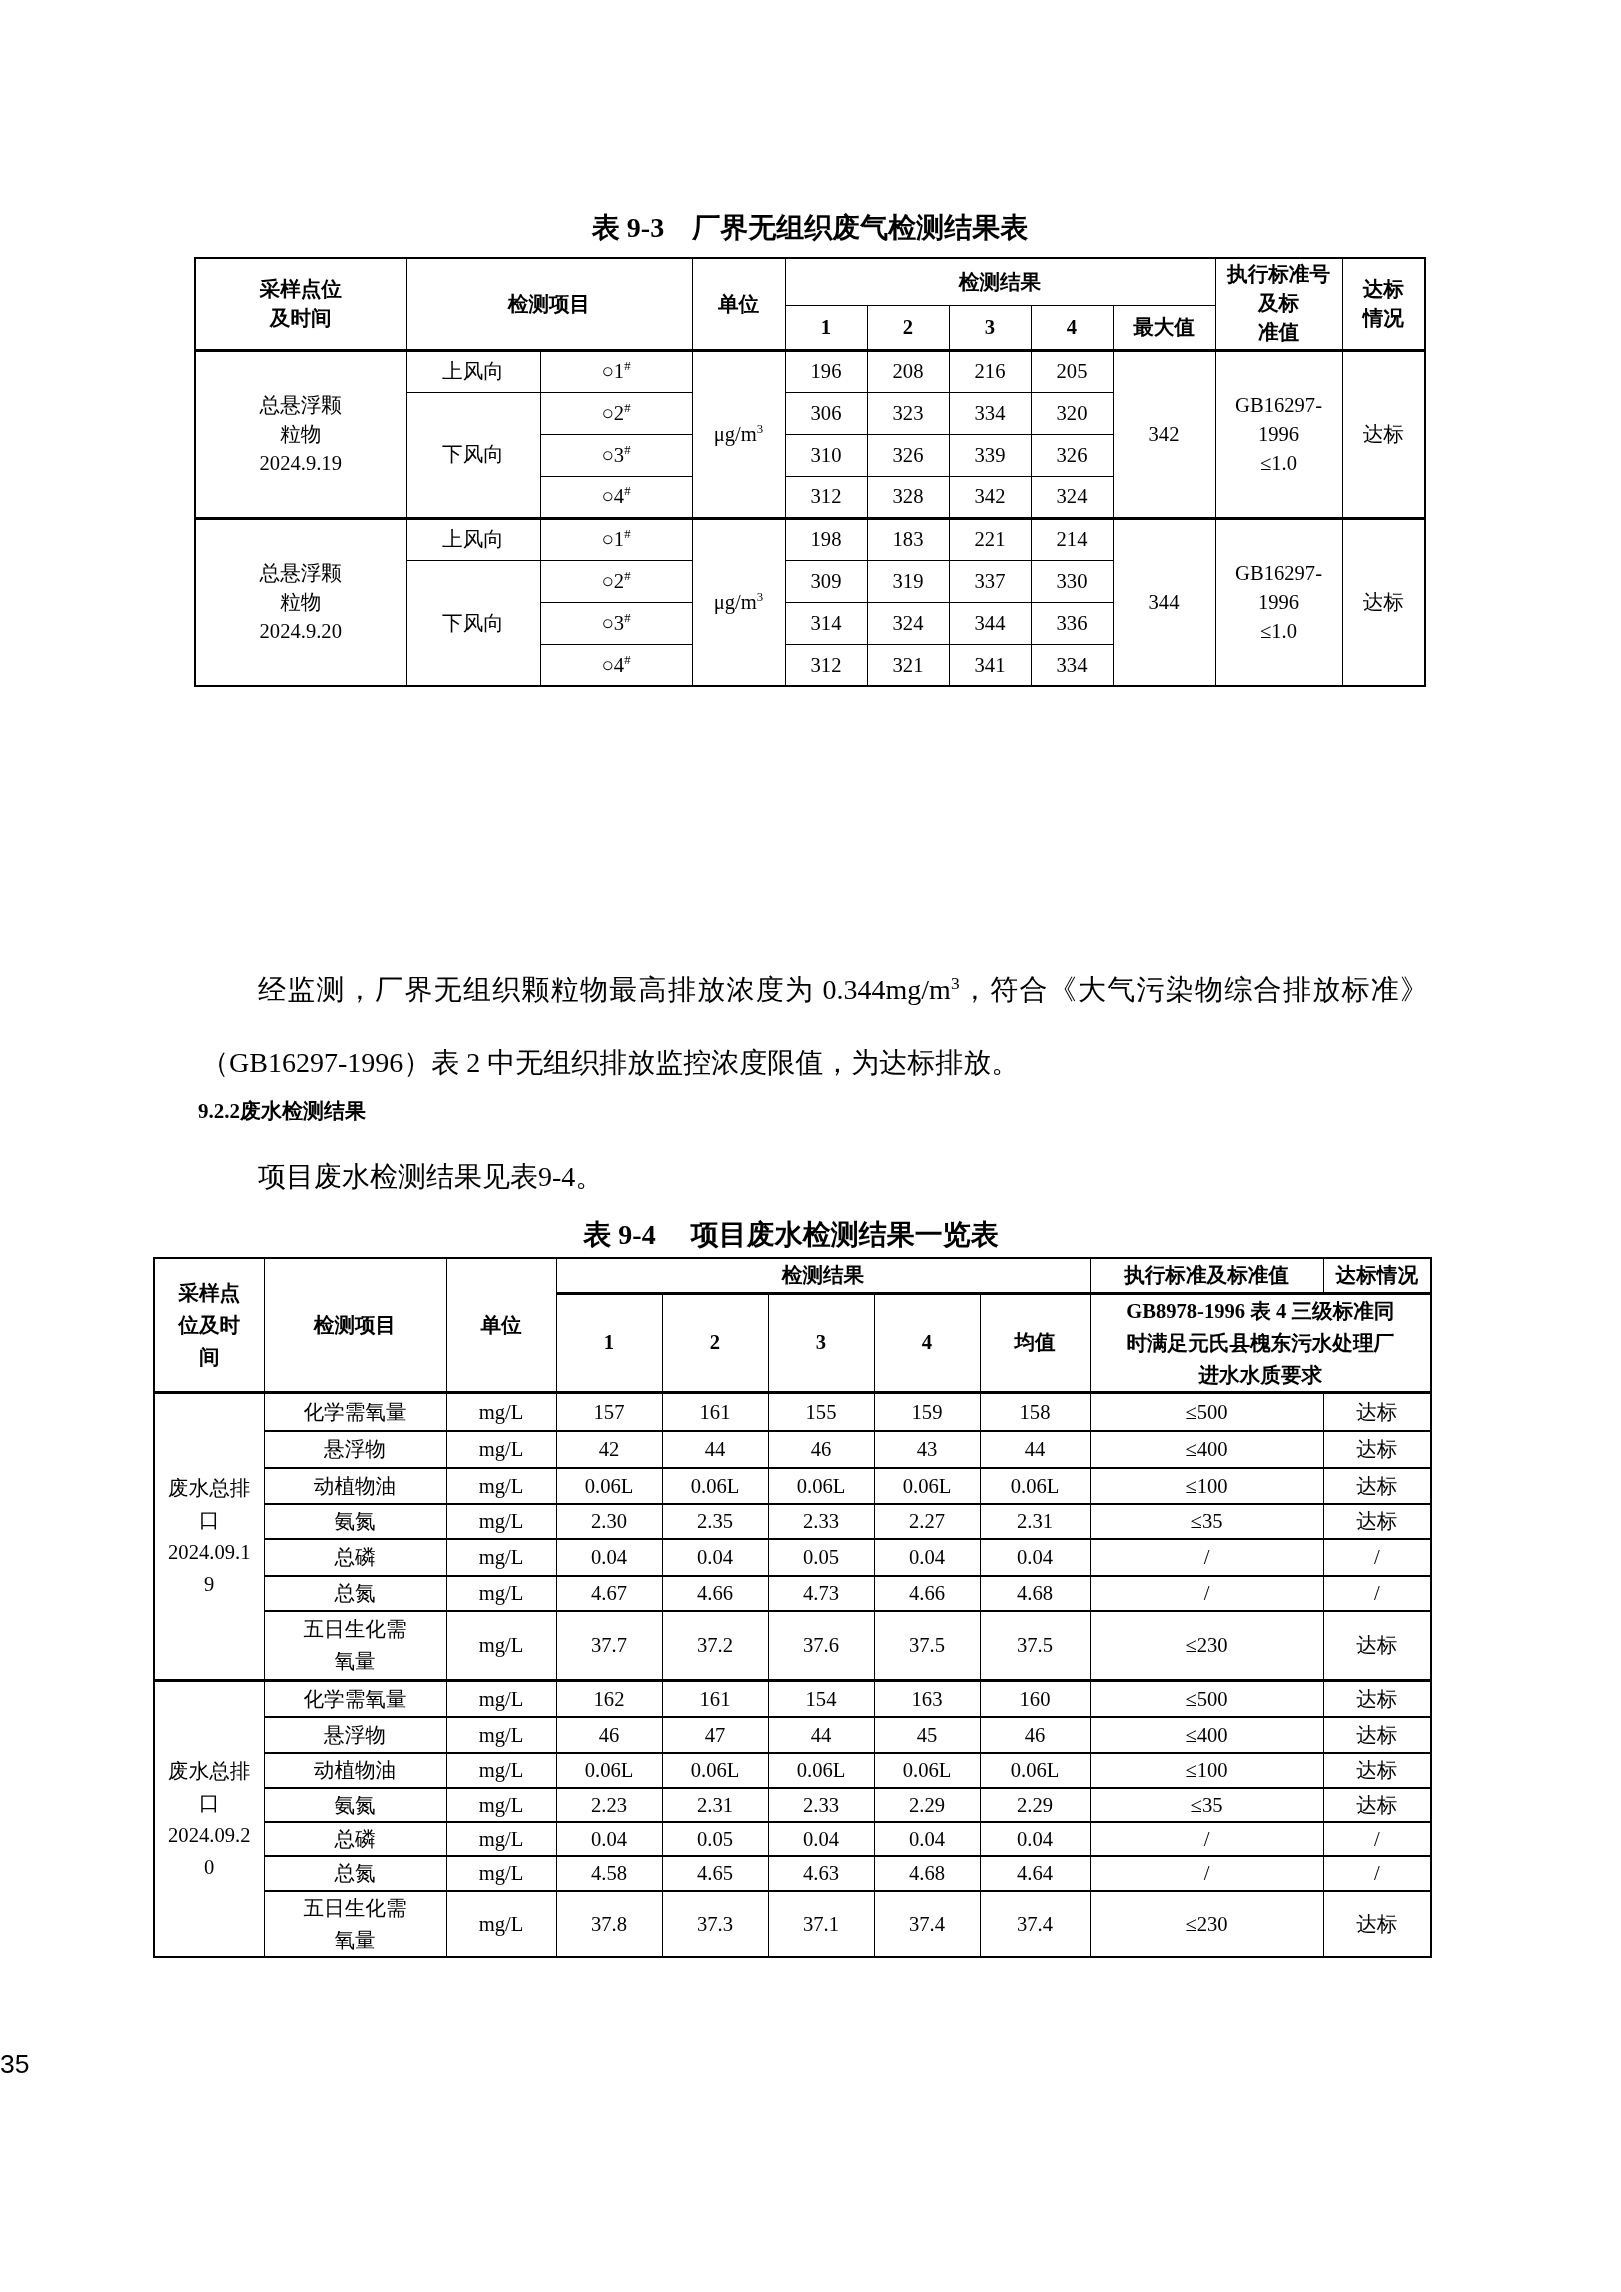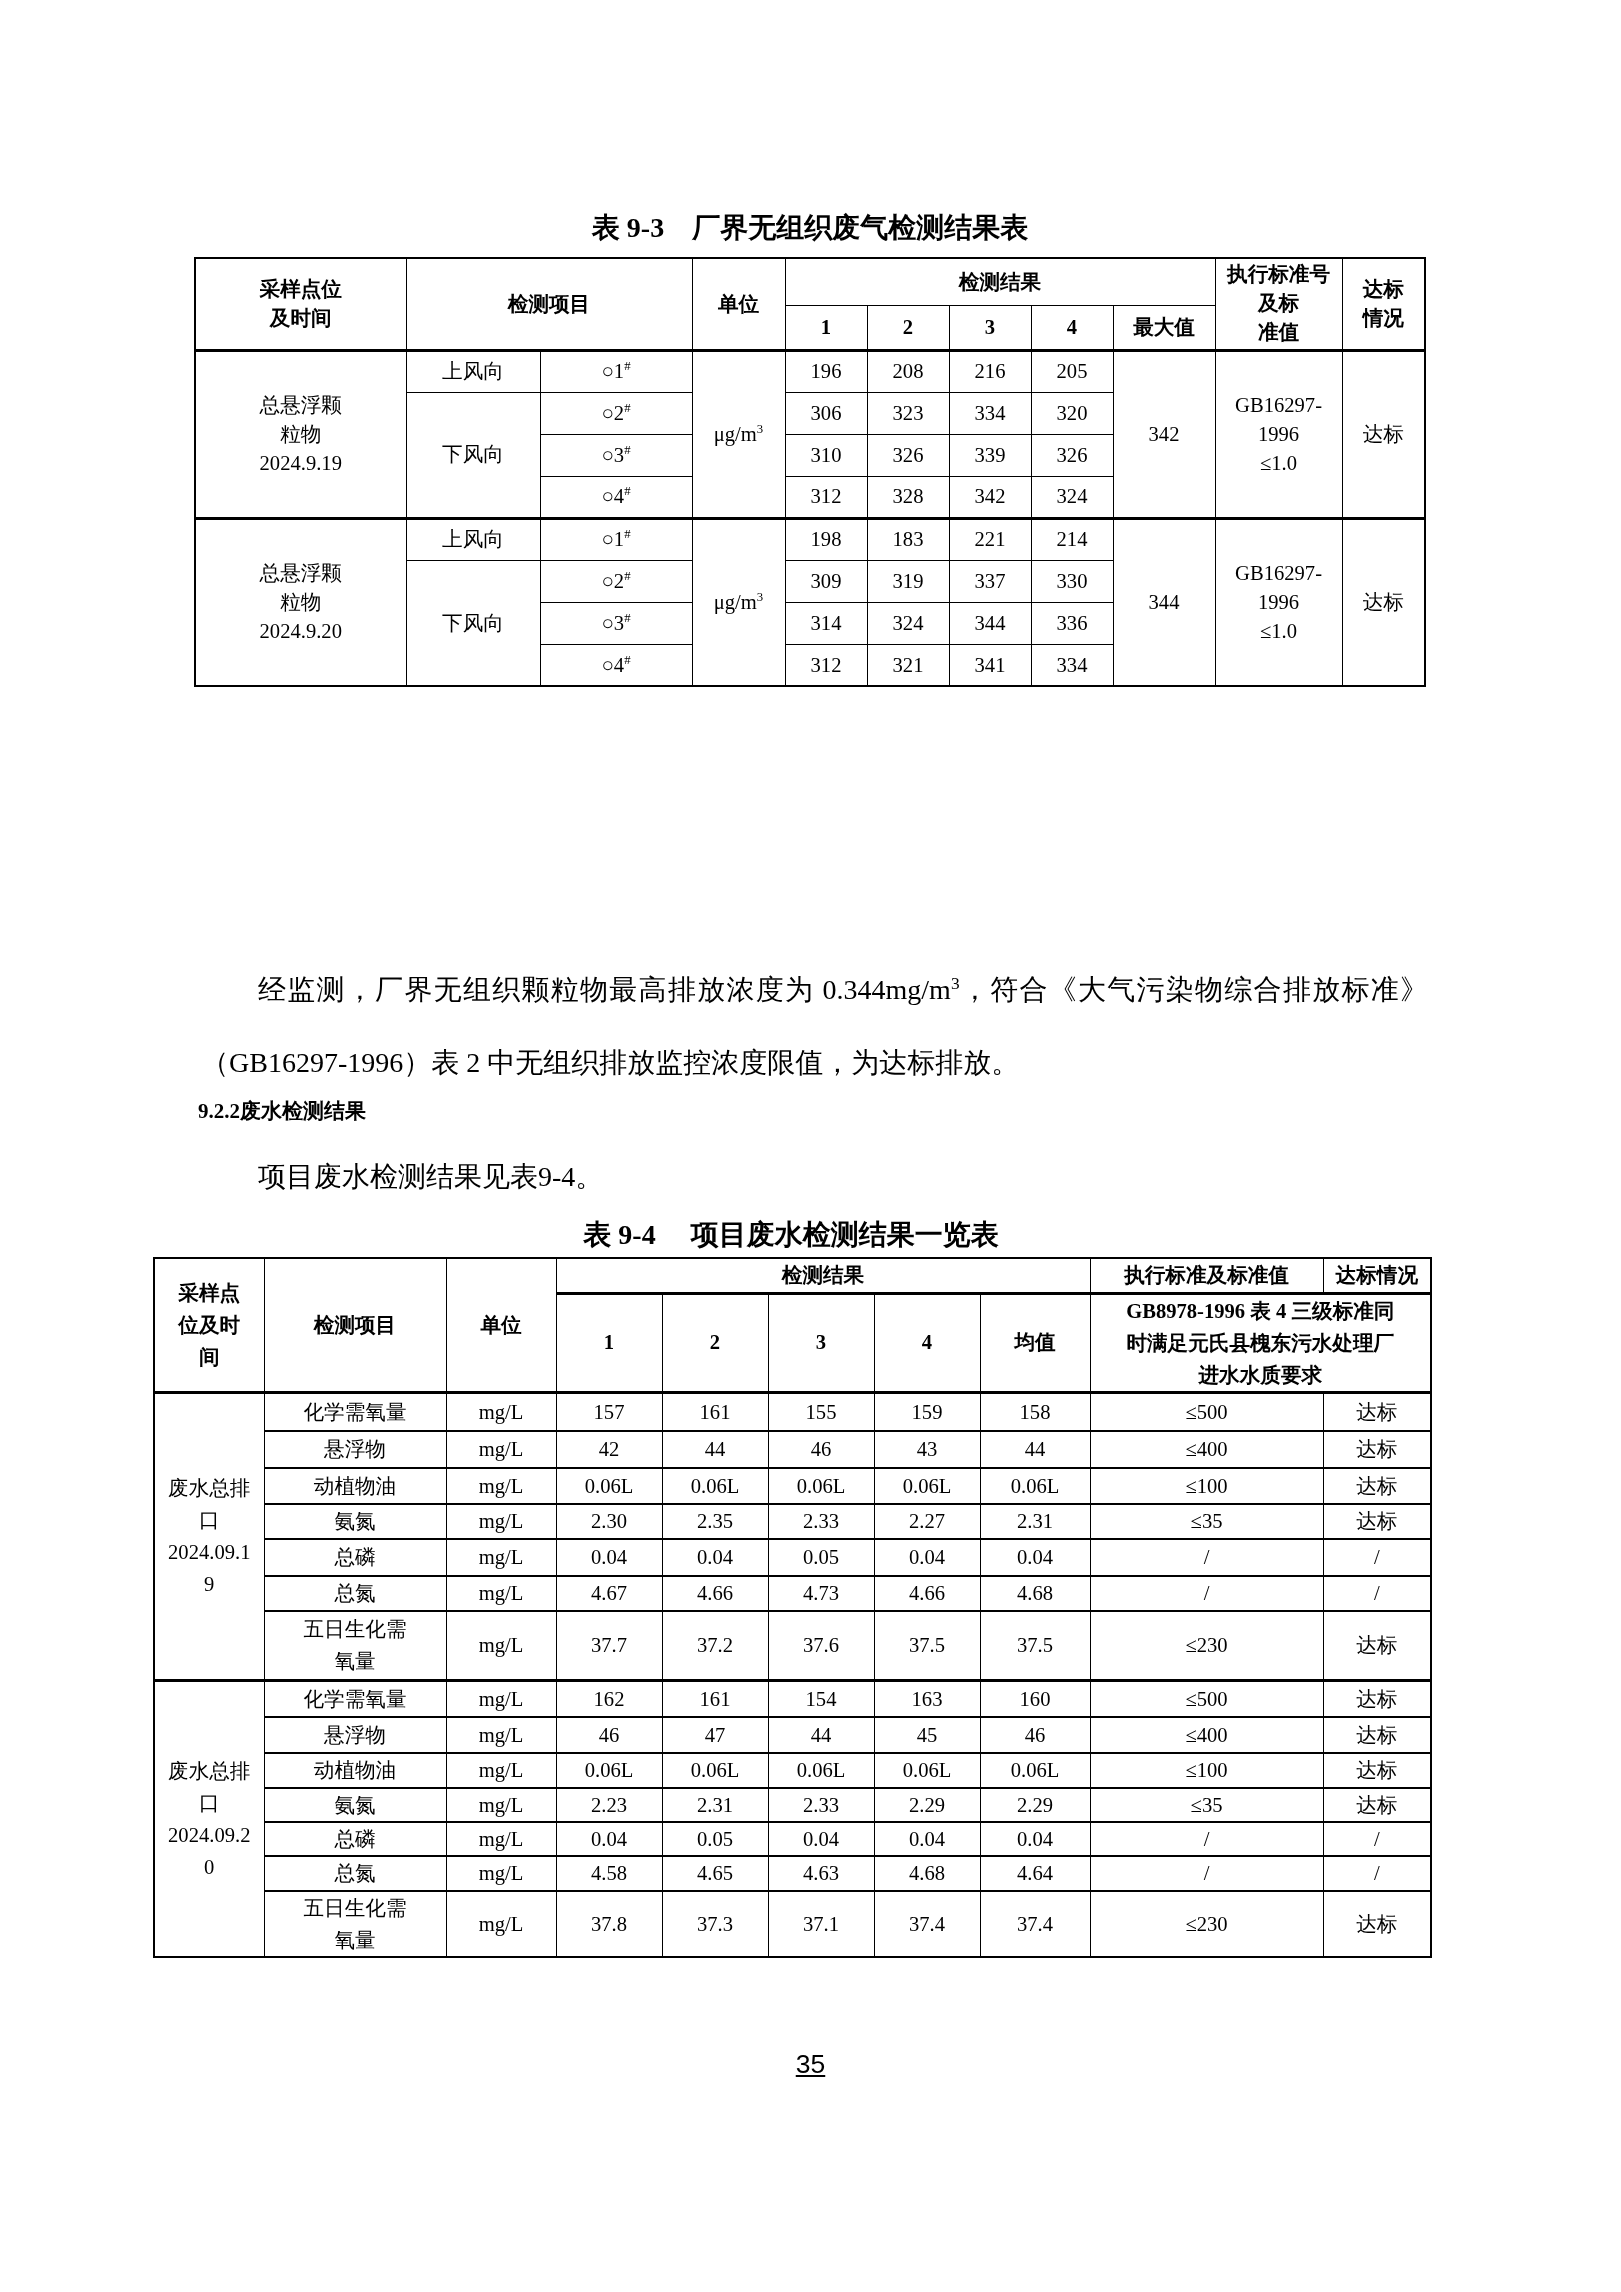--- a/index.html
+++ b/index.html
@@ -33,22 +33,22 @@
   sup { font-size:62%; vertical-align:super; line-height:0; }
   .para {
     position:absolute; left:201px; width:1227px; font-size:28px; line-height:73px;
     text-align:justify; text-indent:57px;
   }
   #para1 { top:683px; }
   #para2 { top:953px; }
   #section-heading { position:absolute; left:198px; top:1090px; font-size:21px; font-weight:bold; line-height:43px; }
   #para3 { top:1147px; line-height:59px; }
   #page-footer {
-    position:absolute; left:0; top:2049px; width:1621px; text-align:center;
-    font-family:"Liberation Sans","DejaVu Sans",sans-serif; font-size:26.5px;text-decoration:underline;
+    position:absolute; left:0; top:2049px; width:1621px; text-align:left;
+    font-family:"Liberation Sans","DejaVu Sans",sans-serif; font-size:26.5px;
   }
 </style>
 </head>
 <body>
 
 <div class="page">
 
   <div id="t3-caption" class="caption">表 9-3　厂界无组织废气检测结果表</div>
 
   <table id="table3" class="tbl">

